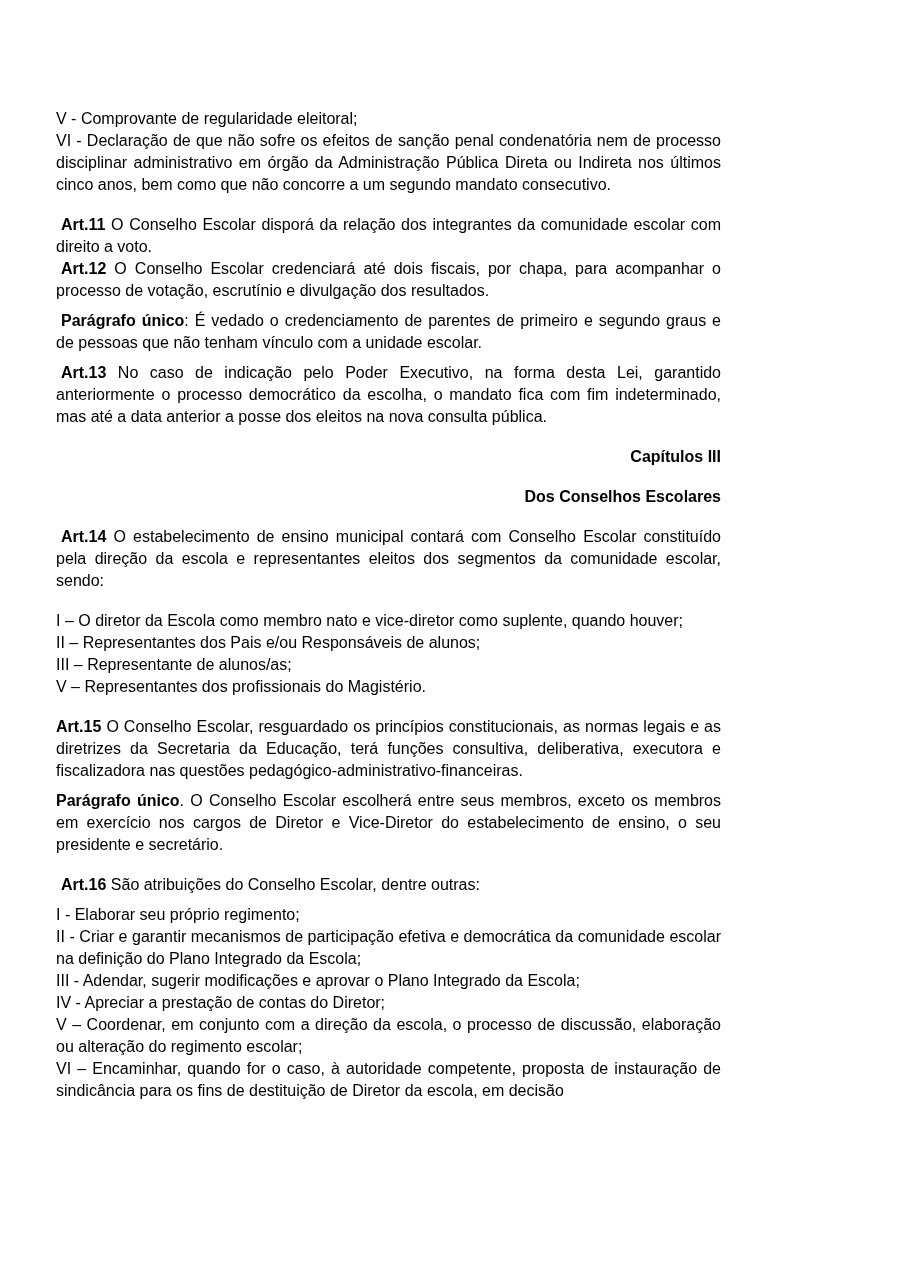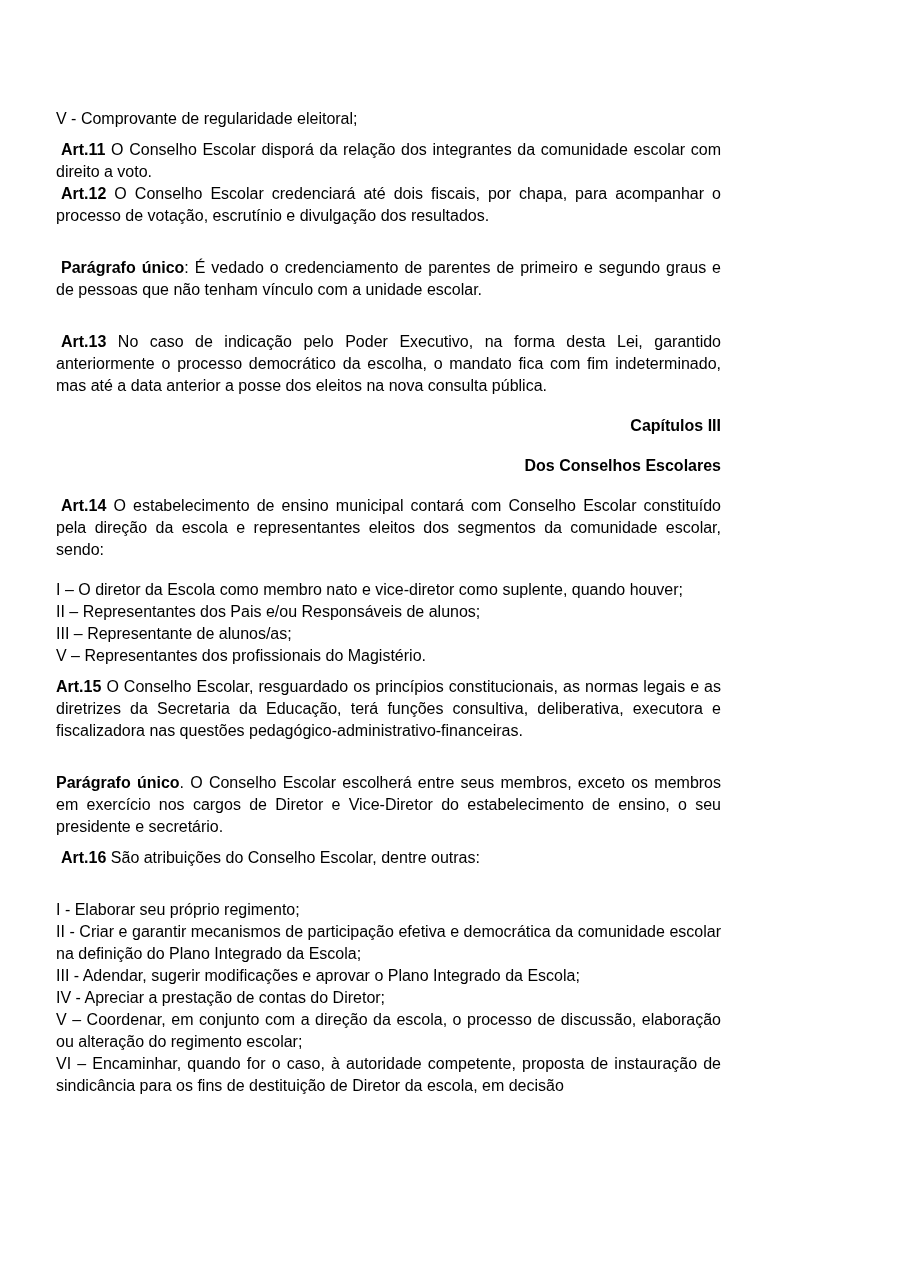--- a/index.html
+++ b/index.html
@@ -19,30 +19,31 @@
   p {
     margin: 0;
     font-size: 16px;
     line-height: 22px;
     text-align: justify;
   }
   .lead { font-weight: bold; }
   .ind { text-indent: 5px; }
   .center { text-align: right; }
   .bold { font-weight: bold; }
-  .gs { margin-top: 9px; }   
-  .gm { margin-top: 30px; }  
+  .gs { margin-top: 18px; }   
+  .gm { margin-top: 8px; }  
   .gl { margin-top: 18px; }  
 </style>
 </head>
 <body>
 
 <div class="page">
 
   <p>V - Comprovante de regularidade eleitoral;</p>
+  <p>VI - Declaração de que não sofre os efeitos de sanção penal condenatória nem de processo disciplinar administrativo em órgão da Administração Pública Direta ou Indireta nos últimos cinco anos, bem como que não concorre a um segundo mandato consecutivo.</p>
 
   <p class="gs ind"><b class="lead">Art.11</b><span> O Conselho Escolar disporá da relação dos integrantes da comunidade escolar com direito a voto.</span></p>
 
   <p class="ind"><b class="lead">Art.12</b><span> O Conselho Escolar credenciará até dois fiscais, por chapa, para acompanhar o processo de votação, escrutínio e divulgação dos resultados.</span></p>
 
   <p class="gm ind"><b class="lead">Parágrafo único</b><span>: É vedado o credenciamento de parentes de primeiro e segundo graus e de pessoas que não tenham vínculo com a unidade escolar.</span></p>
 
   <p class="gm ind"><b class="lead">Art.13</b><span> No caso de indicação pelo Poder Executivo, na forma desta Lei, garantido anteriormente o processo democrático da escolha, o mandato fica com fim indeterminado, mas até a data anterior a posse dos eleitos na nova consulta pública.</span></p>
 
   <p class="gl center bold">Capítulos III</p>

